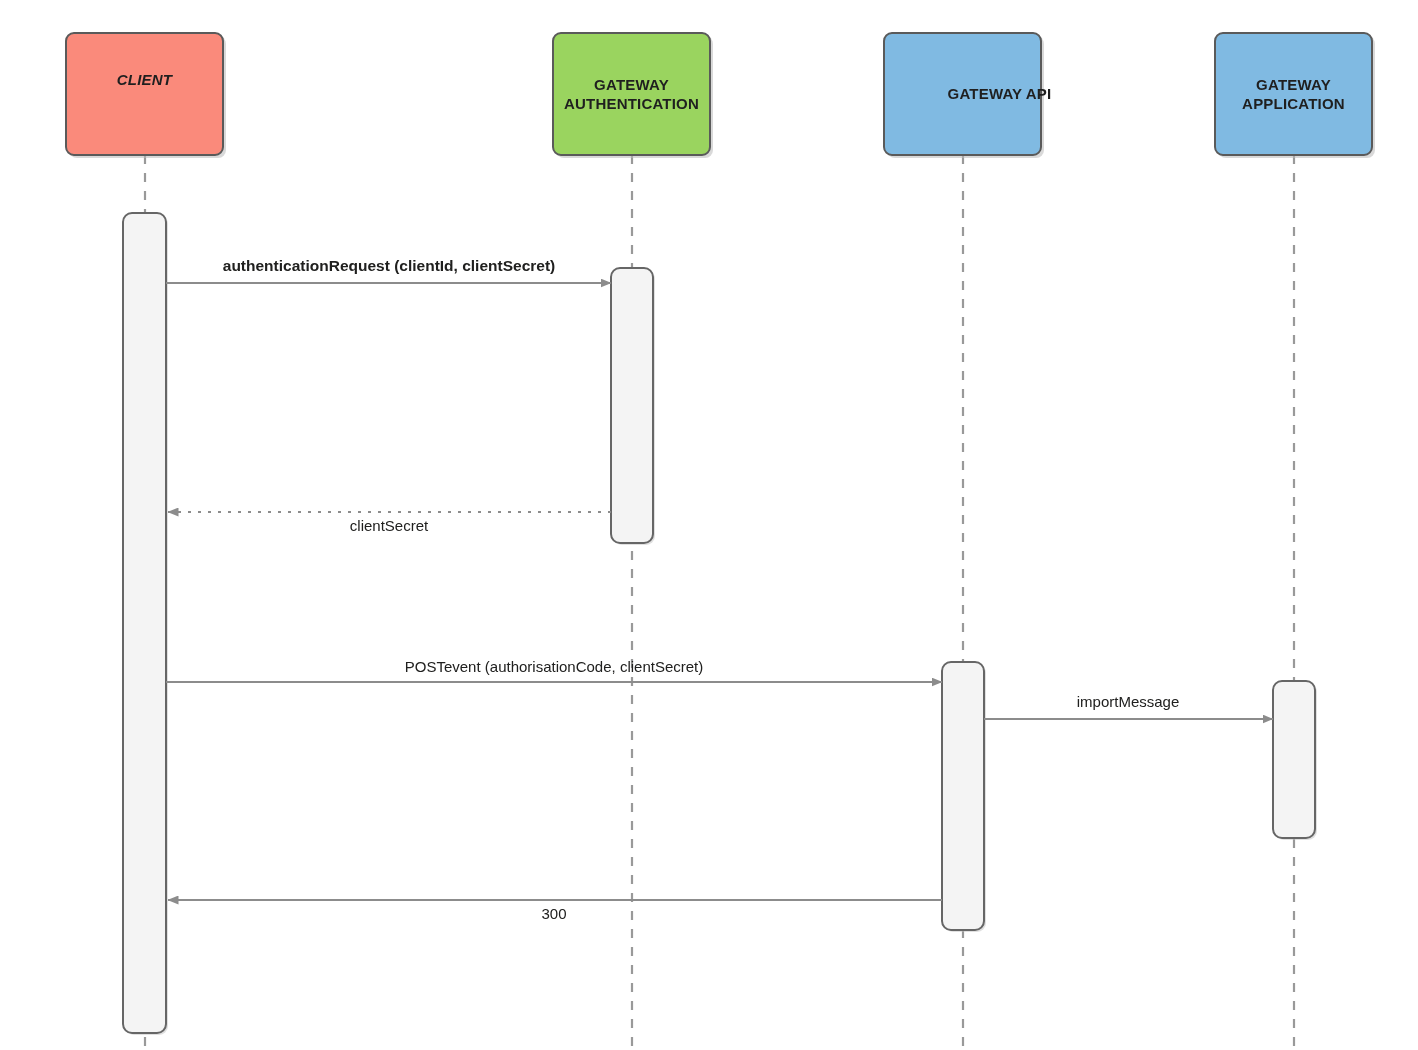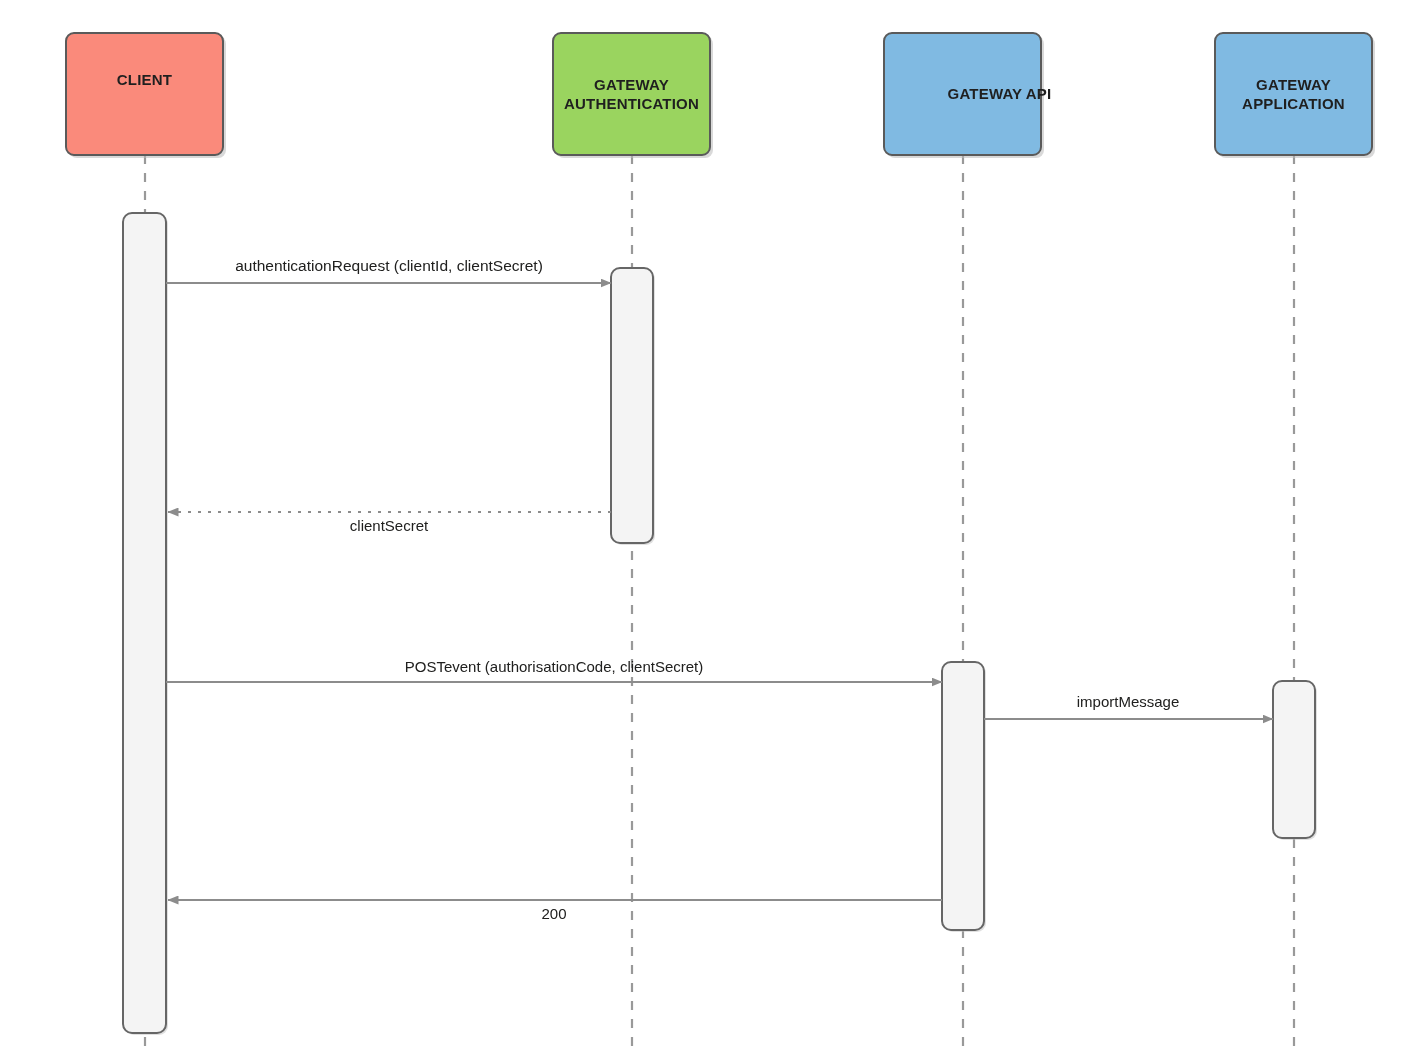--- a/index.html
+++ b/index.html
@@ -41,21 +41,21 @@
   }
   .msg-label {
     position: absolute;
     font-family: "Liberation Sans", sans-serif;
     color: #20201f;
     white-space: nowrap;
     transform: translateX(-50%);
     pointer-events: none;
   }
   .msg-label.bold {
-    font-weight: normal;
+    font-weight: bold;
     font-size: 15.5px;
   }
   .msg-label.normal {
     font-weight: normal;
     font-size: 15px;
   }
 </style>
 </head>
 <body>
 
@@ -97,25 +97,25 @@
       </g>
     <g id="messages-layer">
         <line x1="166" y1="283" x2="611" y2="283" stroke="#8c8c8c" stroke-width="2.2" fill="none" marker-end="url(#arrow-filled)"></line>
         <line x1="611" y1="512" x2="168" y2="512" stroke="#8c8c8c" stroke-width="2.2" fill="none" stroke-dasharray="3 7" marker-end="url(#arrow-filled)"></line>
         <line x1="166" y1="682" x2="942" y2="682" stroke="#8c8c8c" stroke-width="2.2" fill="none" marker-end="url(#arrow-filled)"></line>
         <line x1="984" y1="719" x2="1273" y2="719" stroke="#8c8c8c" stroke-width="2.2" fill="none" marker-end="url(#arrow-filled)"></line>
         <line x1="942" y1="900" x2="168" y2="900" stroke="#8c8c8c" stroke-width="2.2" fill="none" marker-end="url(#arrow-filled)"></line>
       </g>
   </svg>
   <div id="labels-layer">
-      <div class="participant-label" style="left: 66px; top: 33px; width: 157px; height: 94px; color: rgb(31, 31, 31);">CLIENT</div>
+      <div class="participant-label" style="left: 66px; top: 33px; width: 157px; height: 94px; color: rgb(31, 31, 31); font-style: italic;">CLIENT</div>
       <div class="participant-label" style="left: 553px; top: 33px; width: 157px; height: 122px; color: rgb(31, 31, 31);">GATEWAY
 AUTHENTICATION</div>
       <div class="participant-label" style="left: 884px; top: 33px; width: 157px; height: 122px; color: rgb(31, 31, 31); margin-left: 37px;">GATEWAY API</div>
       <div class="participant-label" style="left: 1215px; top: 33px; width: 157px; height: 122px; color: rgb(31, 31, 31);">GATEWAY
 APPLICATION</div>
       <div class="msg-label bold" style="left: 389px; top: 257px;">authenticationRequest (clientId, clientSecret)</div>
       <div class="msg-label normal" style="left: 389px; top: 517px;">clientSecret</div>
       <div class="msg-label normal" style="left: 554px; top: 658px;">POSTevent (authorisationCode, clientSecret)</div>
       <div class="msg-label normal" style="left: 1128px; top: 693px;">importMessage</div>
-      <div class="msg-label normal" style="left: 554px; top: 905px;">200</div>
+      <div class="msg-label normal" style="left: 554px; top: 905px;">300</div>
     </div>
 </div>
 
 </body></html>

